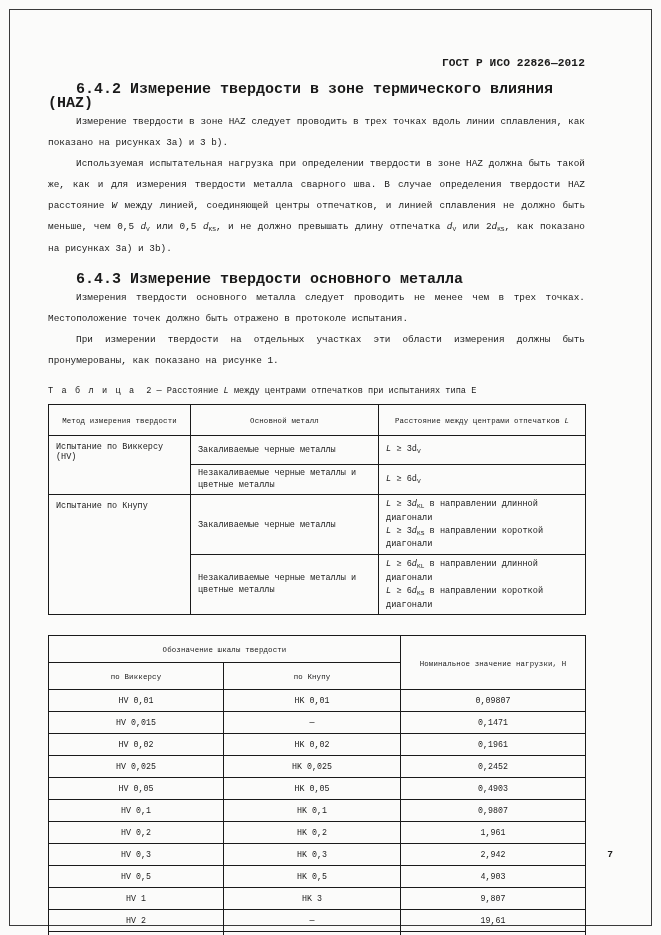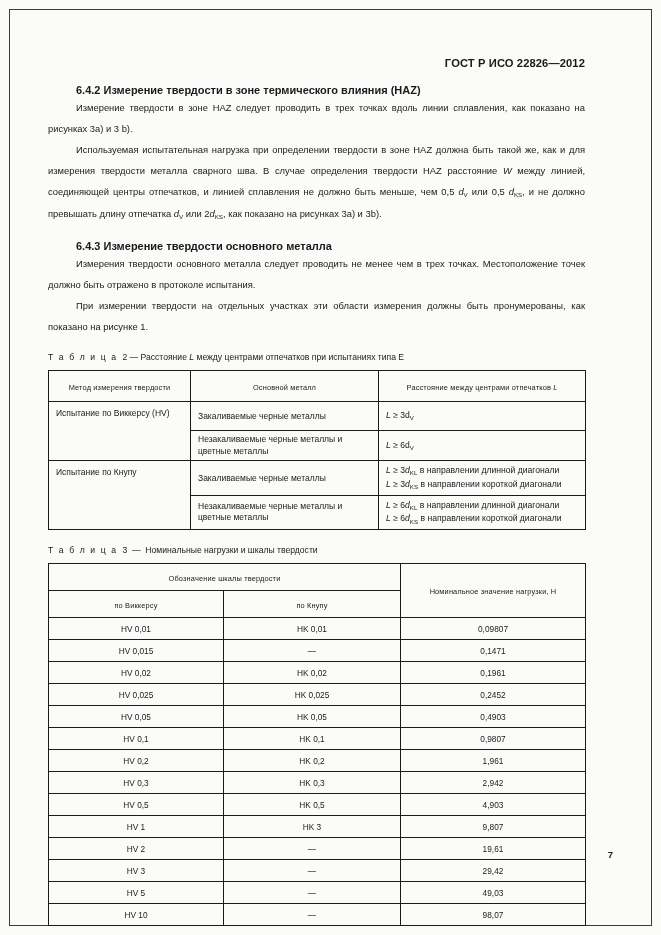--- a/index.html
+++ b/index.html
@@ -7,21 +7,21 @@
     padding: 0;
     background: #8a8a8a;
   }
   .page {
     position: relative;
     width: 661px;
     height: 935px;
     background: #fbfbfa;
     margin: 0 auto;
     overflow: hidden;
-    font-family: Liberation Sans, sans-serif;
+    font-family: Liberation Mono, monospace;
     color: #1a1a1a;
     box-sizing: border-box;
   }
   .page-border {
     position: absolute;
     left: 9px;
     top: 9px;
     right: 9px;
     bottom: 9px;
     border: 1px solid #3a3a3a;
@@ -37,21 +37,21 @@
   .header-std {
     text-align: right;
     font-size: 11.2px;
     font-weight: bold;
     letter-spacing: 0.1px;
     margin-top: 57px;
     margin-bottom: 0;
   }
 
   h3.sect {
-    font-size: 11px;
+    font-size: 15px;
     font-weight: bold;
     margin: 0;
     padding: 0;
     text-indent: 28px;
     line-height: 14px;
   }
   p.body {
     font-size: 9.4px;
     margin: 0;
     padding: 0;
@@ -170,21 +170,20 @@
         </tr>
         <tr>
           <td class="c2 two-line">Незакаливаемые черные металлы и цветные металлы</td>
           <td class="c3 frm"><em class="it">L</em> ≥ 6<em class="it">d</em><sub class="sb">KL</sub> в направлении длинной диагонали<br><em class="it">L</em> ≥ 6<em class="it">d</em><sub class="sb">KS</sub> в направлении короткой диагонали</td>
         </tr>
       </tbody>
     </table>
 
     <div class="sp14"></div>
 
-    <p class="tbl-caption"><span class="sp-letters">Т а б л и ц а</span>&nbsp; <span>3</span> &nbsp;<span>—</span>&nbsp; <span>Номинальные нагрузки и шкалы твердости</span></p>
 
     <div class="sp6"></div>
 
     <table class="doc t3">
       <colgroup>
           <col style="width:175px">
           <col style="width:177px">
           <col style="width:185px">
         </colgroup>
       <tbody>

